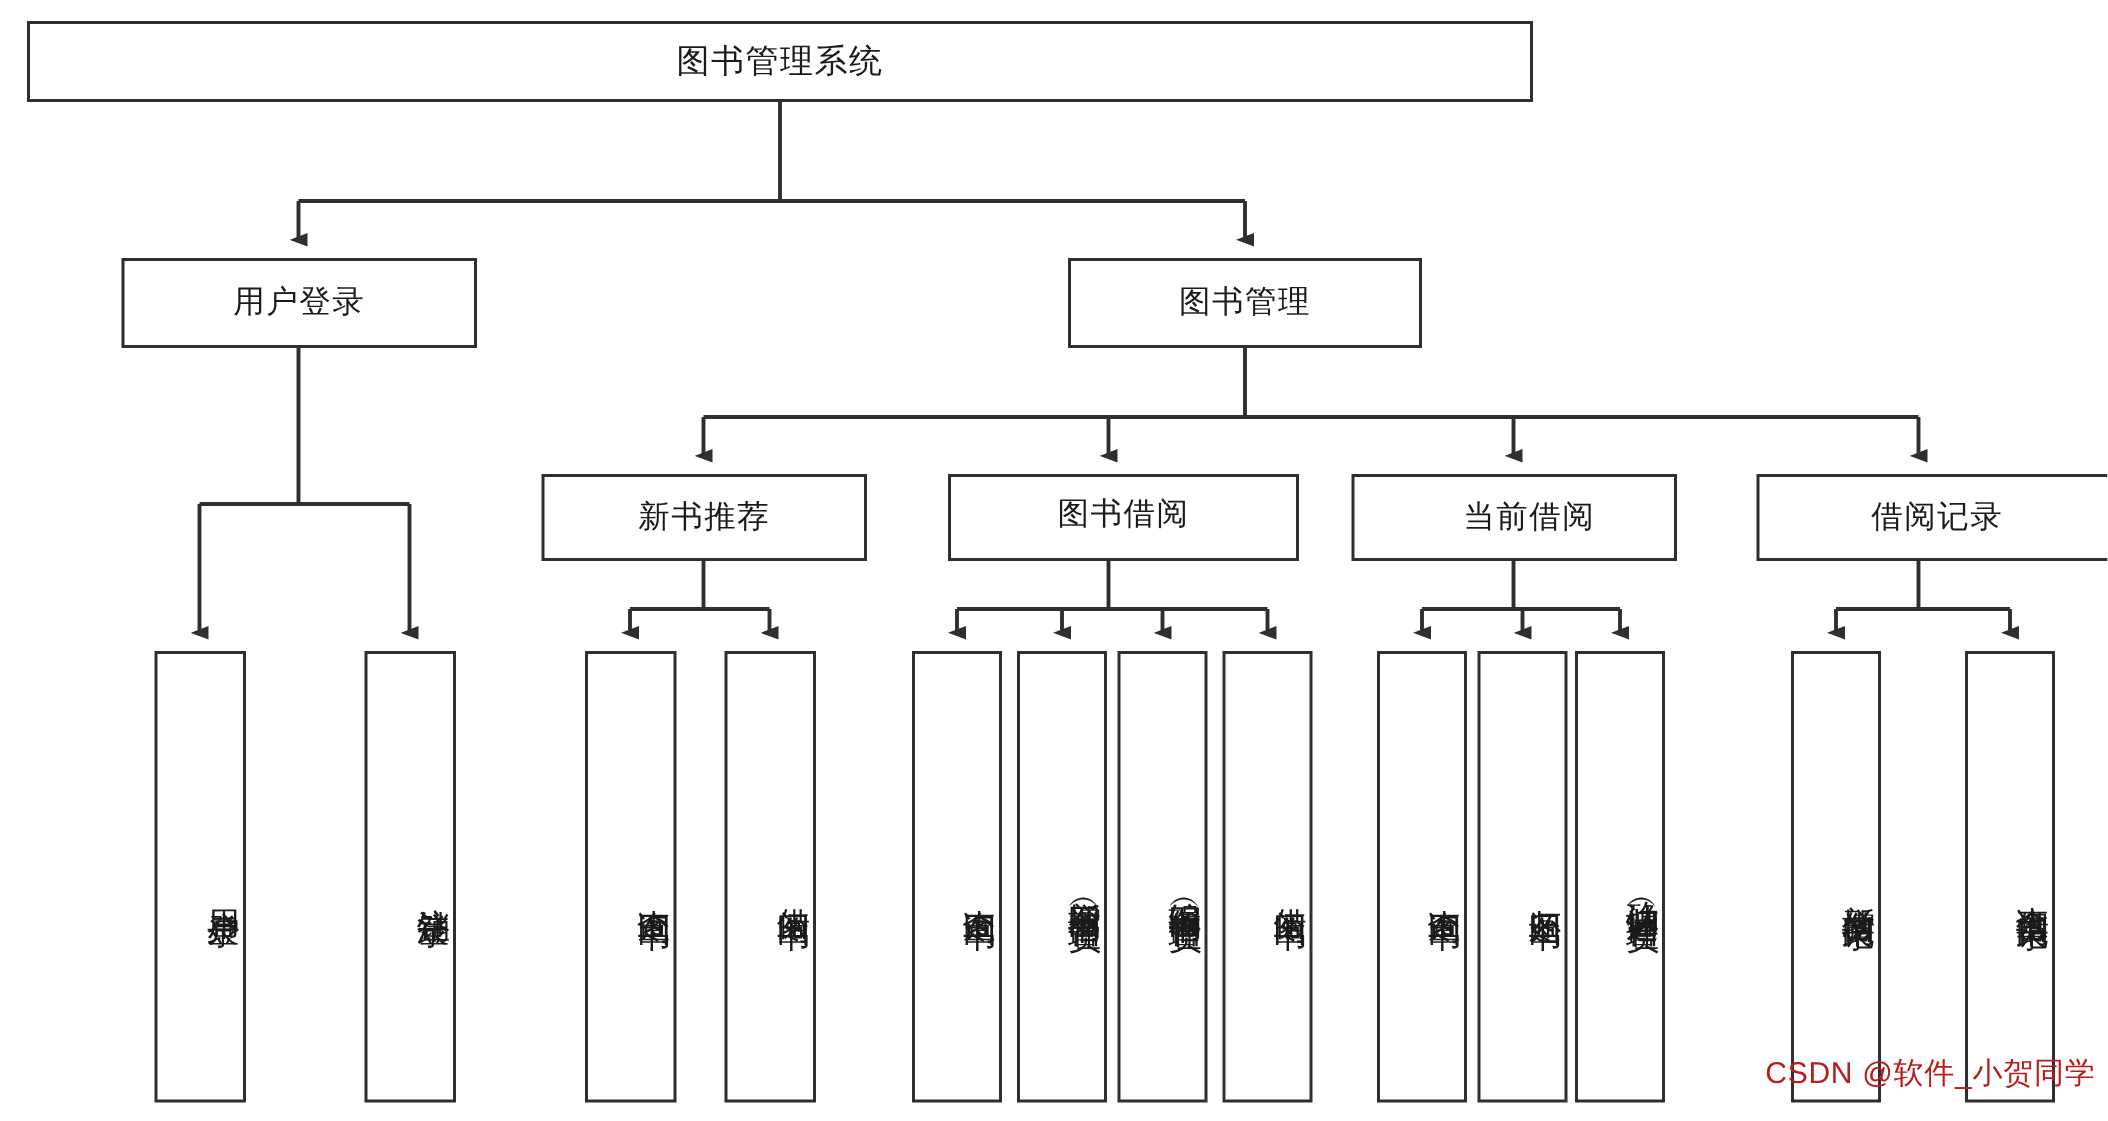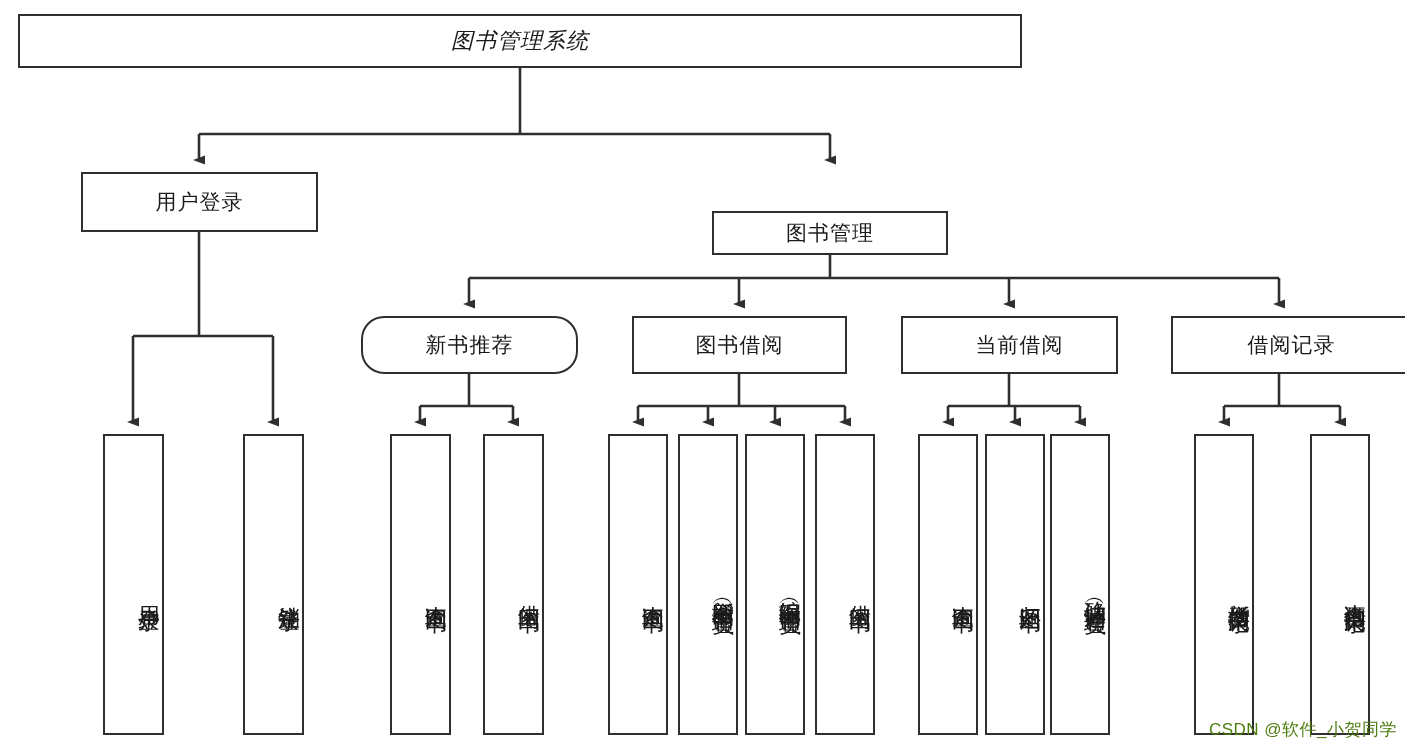--- a/index.html
+++ b/index.html
@@ -35,43 +35,42 @@
     justify-content: center;
     color: #1a1a1a;
   }
   .node.horiz {
     font-size: 21px;
     letter-spacing: 1px;
     line-height: 1.2;
   }
   .node.root {
     font-size: 22px;
-    font-style: italic;
   }
   .node.leaf {
     writing-mode: vertical-rl;
     text-orientation: upright;
     font-size: 22px;
     line-height: 1.22;
     letter-spacing: 2px;
     padding-top: 14px;
     align-items: flex-start;
     justify-content: center;
   }
   .leaf-text {
     writing-mode: vertical-rl;
     text-orientation: upright;
     white-space: nowrap;
   }
   .watermark {
     position: absolute;
     right: 8px;
-    bottom: 6px;
-    font-size: 17px;
-    color: #4d7c0f;
+    bottom: 18px;
+    font-size: 20px;
+    color: #b91c1c;
     letter-spacing: 0.5px;
     white-space: nowrap;
   }
 </style>
 </head>
 <body>
 
 <div id="canvas">
 
   <svg class="lines" viewBox="0 0 1405 747" xmlns="http://www.w3.org/2000/svg">
@@ -124,28 +123,28 @@
     </g>
   </svg>
 
   <div class="node horiz root" style="left:18px;top:14px;width:1004px;height:54px;">
     <span>图书管理系统</span>
   </div>
 
   <div class="node horiz" style="left:81px;top:172px;width:237px;height:60px;">
     <span>用户登录</span>
   </div>
-  <div class="node horiz" style="left:712px;top:172px;width:236px;height:44px;margin-top:39px;">
+  <div class="node horiz" style="left:712px;top:172px;width:236px;height:60px;">
     <span>图书管理</span>
   </div>
 
-  <div class="node horiz" style="left:361px;top:316px;width:217px;height:58px;border-radius:23px;">
+  <div class="node horiz" style="left:361px;top:316px;width:217px;height:58px;">
     <span>新书推荐</span>
   </div>
-  <div class="node horiz" style="left:632px;top:316px;width:215px;height:58px;">
+  <div class="node horiz" style="left:632px;top:316px;width:234px;height:58px;font-family:Liberation Mono, monospace;">
     <span>图书借阅</span>
   </div>
   <div class="node horiz" style="left:901px;top:316px;width:217px;height:58px;padding-left:20px;">
     <span>当前借阅</span>
   </div>
   <div class="node horiz" style="left:1171px;top:316px;width:241px;height:58px;">
     <span>借阅记录</span>
   </div>
 
   <div class="node leaf" style="left:103px;top:434px;width:61px;height:301px;">

